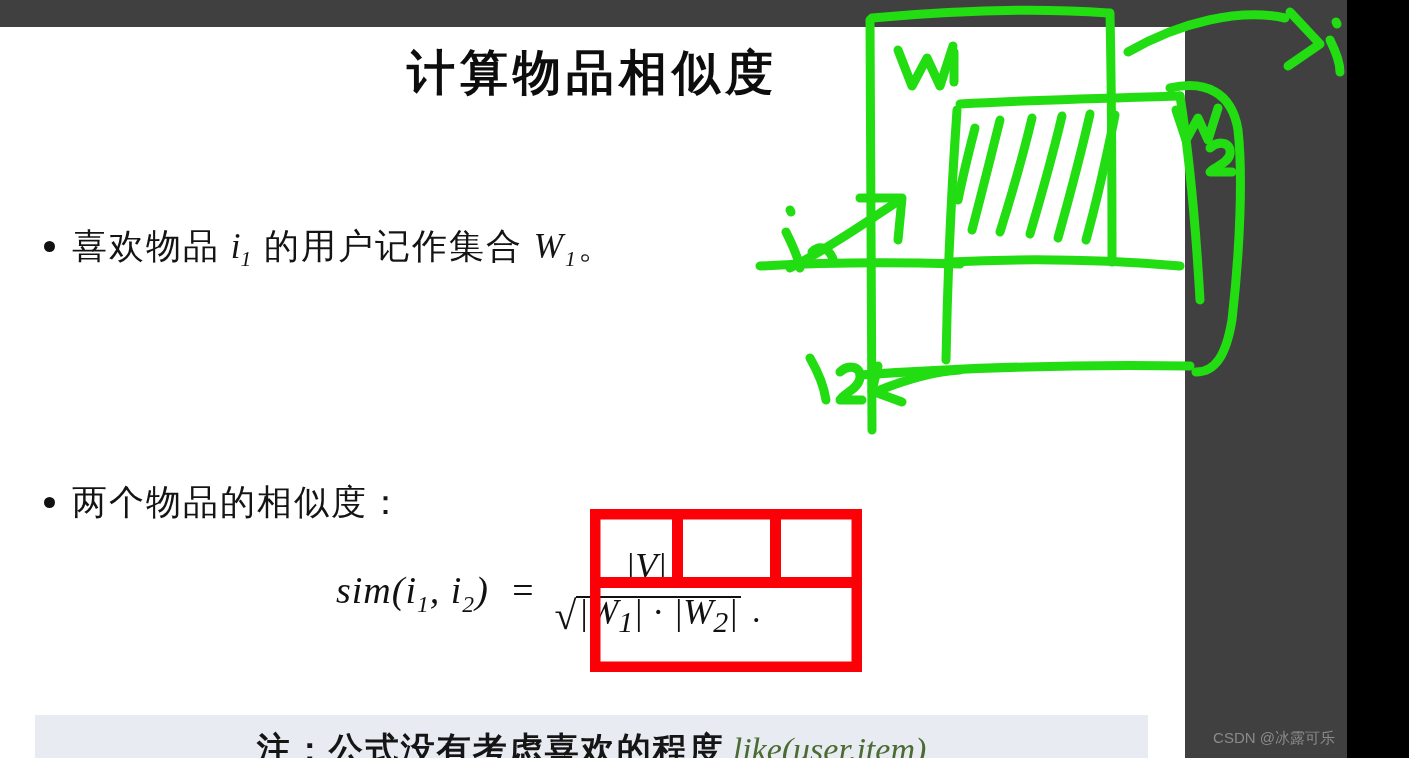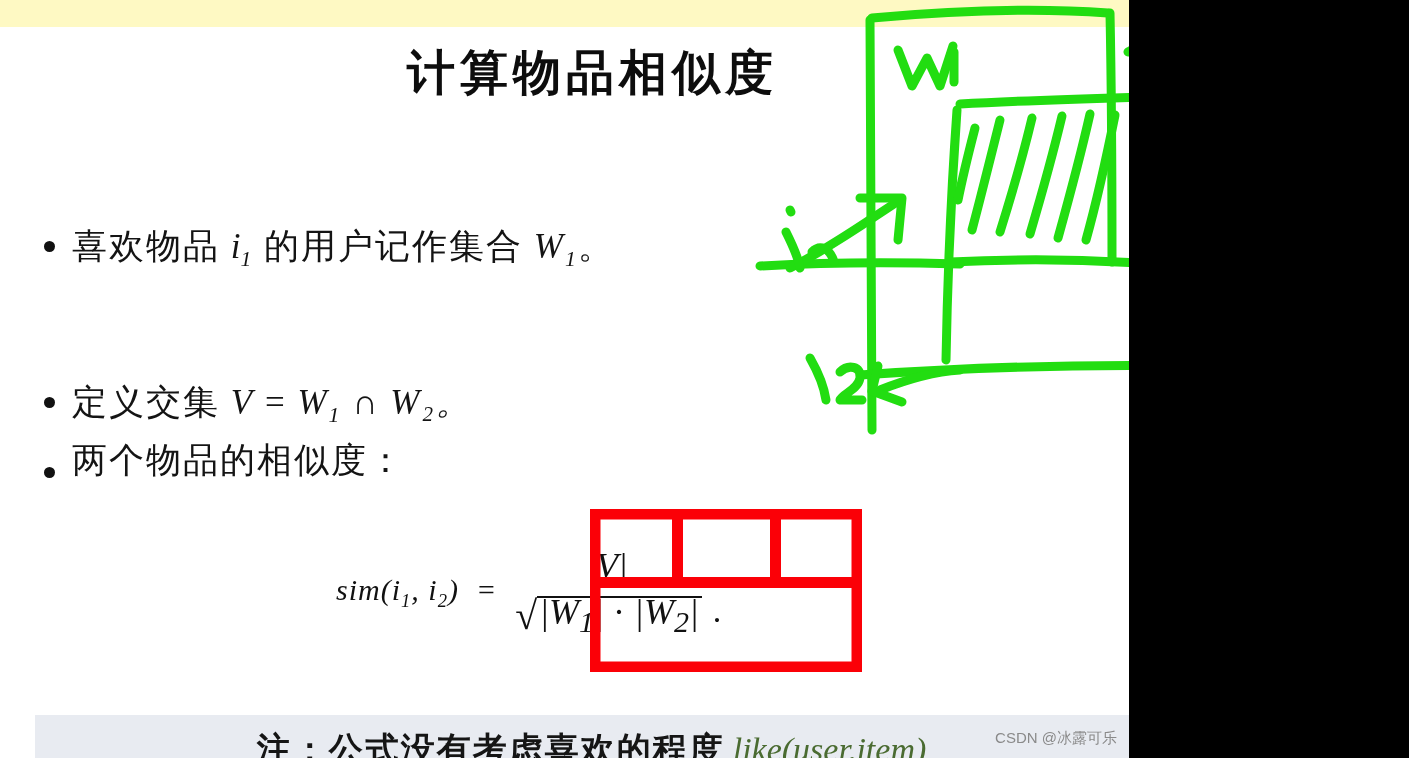--- a/index.html
+++ b/index.html
@@ -9,23 +9,23 @@
   }
   body {
     width: 1409px;
     height: 758px;
     overflow: hidden;
     font-family: "Liberation Serif", "DejaVu Serif", serif;
   }
 
   #screen {
     position: relative;
-    width: 1129px;
+    width: 1347px;
     height: 758px;
-    background: #fef9c3;
+    background: #404040;
     overflow: hidden;
     text-decoration: underline;
   }
 
   
   #slide {
     position: absolute;
     left: 0;
     top: 27px;
     width: 1185px;
@@ -79,35 +79,35 @@
   }
   .bullet-text sub {
     font-size: 0.62em;
     font-style: italic;
   }
   .calli { font-style: italic; }
 
   #bullet-1 { top: 196px; text-align: center; }
   #bullet-2 { top: 274px; }
   #bullet-3 { top: 352px; }
-  #bullet-4 { top: 410px; align-items: flex-end; }
+  #bullet-4 { top: 452px; }
 
   
   #formula-block {
     position: absolute;
     left: 336px;
     top: 519px;
     display: flex;
     align-items: center;
     white-space: nowrap;
   }
   #formula-lhs {
     font-family: "Liberation Serif", "DejaVu Serif", serif;
     font-style: italic;
-    font-size: 30px;
+    font-size: 38px;
     color: #111111;
     letter-spacing: 1px;
   }
   #formula-lhs sub { font-size: 0.62em; }
 
   #fraction {
     position: relative;
     display: inline-flex;
     flex-direction: column;
     align-items: center;
@@ -222,24 +222,20 @@
   <div id="slide">
 
     <div id="slide-title">计算物品相似度</div>
 
     <div class="bullet-row" id="bullet-1">
       <span class="bullet-dot"></span>
       <span class="bullet-text"><span>喜欢物品 </span><span class="math">i</span><sub>1</sub><span> 的用户记作集合 </span><span class="calli">W</span><sub>1</sub><span>。</span></span>
     </div>
 
 
-    <div class="bullet-row" id="bullet-3">
-      <span class="bullet-dot"></span>
-      <span class="bullet-text"><span>定义交集 </span><span class="calli">V</span><span> = </span><span class="calli">W</span><sub>1</sub><span class="calli"> ∩ W₂。</span></span>
-    </div>
 
     <div class="bullet-row" id="bullet-4">
       <span class="bullet-dot"></span>
       <span class="bullet-text">两个物品的相似度：</span>
     </div>
 
     <div id="formula-block">
       <span id="formula-lhs"><span>sim(i</span><sub>1</sub><span>, i</span><sub>2</sub><span>)</span>&nbsp;&nbsp;<span>=</span></span>
 
       <span id="fraction">

